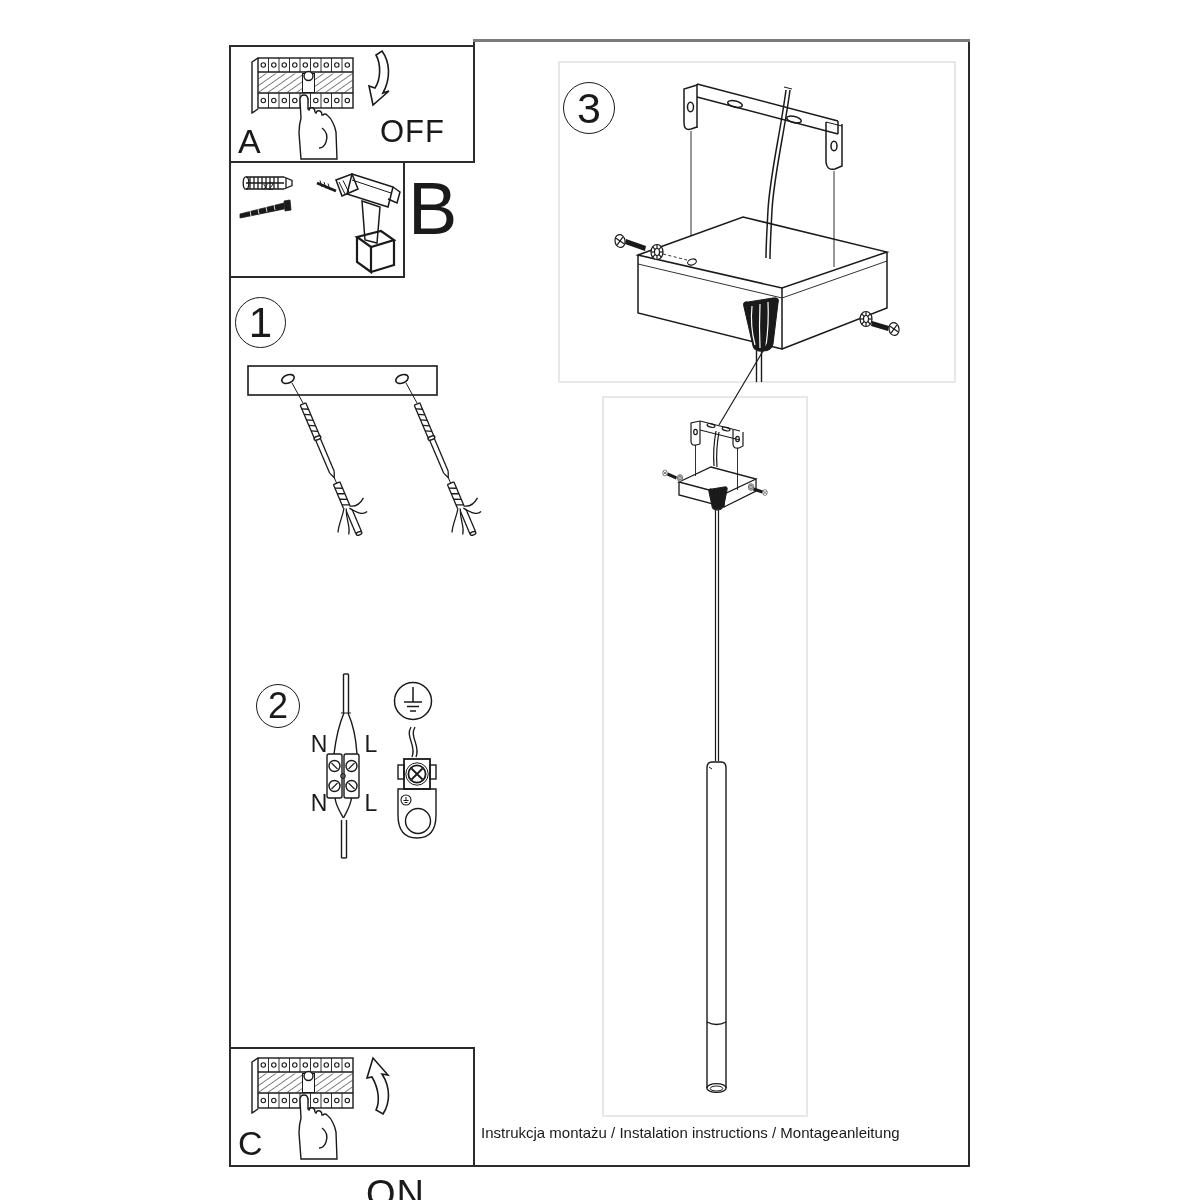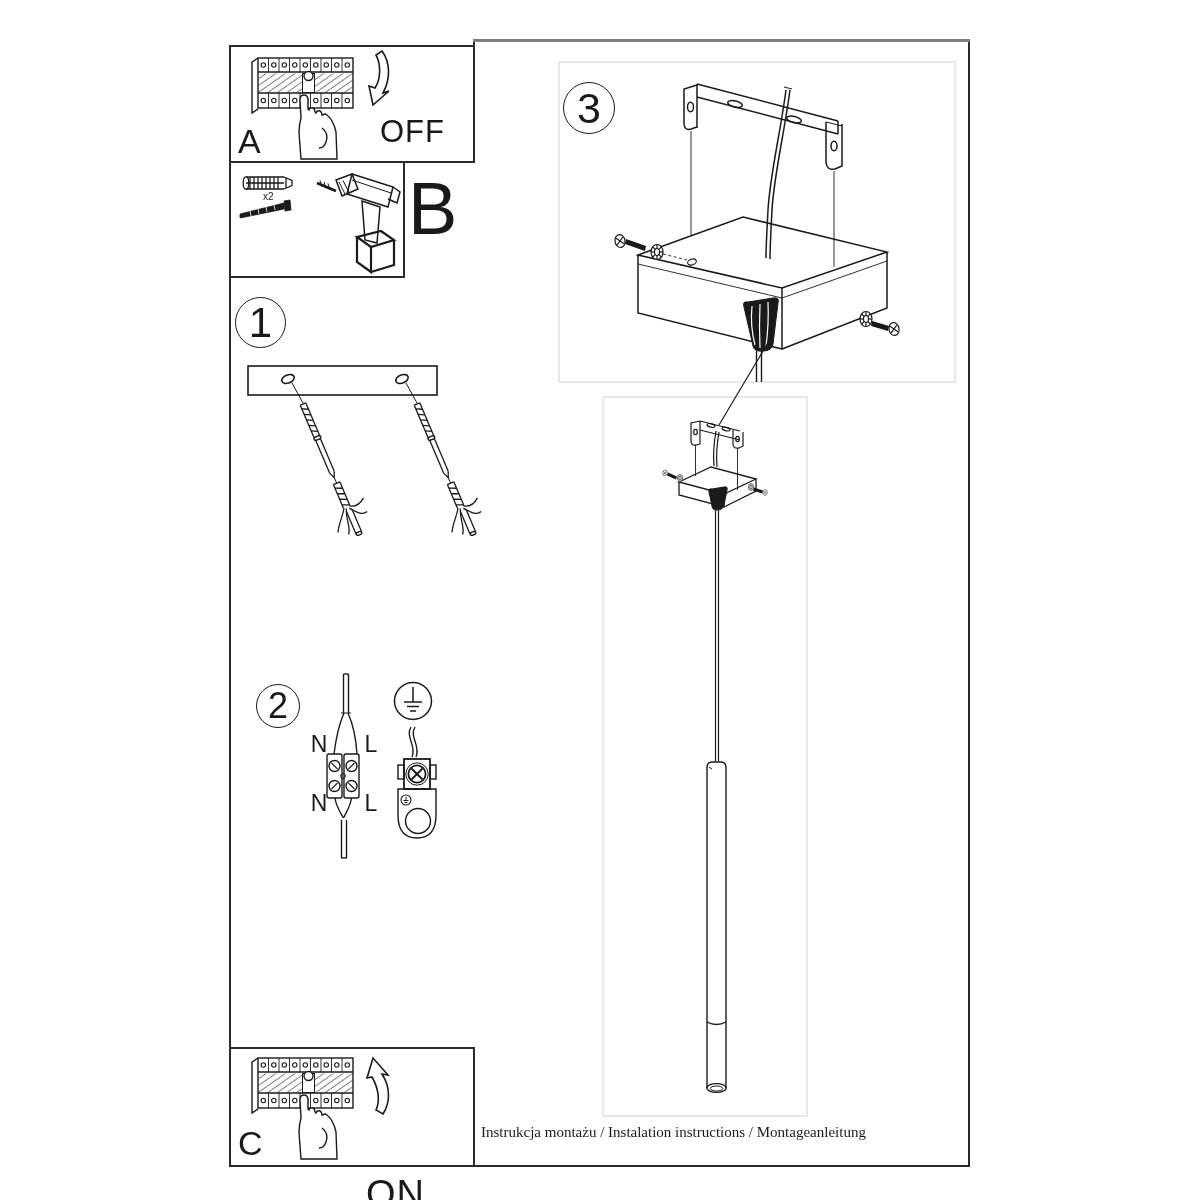--- a/index.html
+++ b/index.html
@@ -5,21 +5,21 @@
   html,body{margin:0;padding:0;background:#fff;}
   .page{position:relative;width:1200px;height:1200px;background:#fff;
         font-family:"Liberation Sans",sans-serif;color:#1a1a1a;overflow:hidden;}
   .ln{position:absolute;background:#2b2b2b;}
   .grayline{position:absolute;background:#7c7c7c;}
   .lightbox{position:absolute;border:2px solid #e8e8e8;background:transparent;}
   .letter{position:absolute;line-height:1;white-space:nowrap;}
   .cnum{position:absolute;border:1.7px solid #1a1a1a;border-radius:50%;
         display:flex;align-items:center;justify-content:center;line-height:1;}
   .wirelabel{position:absolute;width:22px;text-align:center;font-size:23px;line-height:1;}
-  .footer{position:absolute;left:481px;top:1121px;font-size:15px;line-height:23.5px;font-family:Liberation Serif, serif;}
+  .footer{position:absolute;left:481px;top:1121px;font-size:15px;line-height:23.5px;}
   svg.art{position:absolute;left:0;top:0;}
 </style>
 </head>
 <body>
 
 <div class="page">
 
   <div class="ln" style="left:229px;top:45px;width:2px;height:1122px;"></div>
   <div class="ln" style="left:229px;top:45px;width:246px;height:2px;"></div>
   <div class="ln" style="left:229px;top:161px;width:246px;height:2px;"></div>
@@ -368,21 +368,21 @@
     </g>
     <g stroke="#1a1a1a" fill="#fff" stroke-width="1.6">
       <path d="M383,1114 C390,1103 391,1088 382,1074 L388,1075 L373,1058 L367,1078 L372,1077 C379,1089 380,1102 376,1110 Z"></path>
     </g>
   </svg>
 
   <div class="letter" style="left:238px;top:124px;font-size:34px;">A</div>
   <div class="letter" style="left:348px;top:116px;font-size:31px;letter-spacing:1px;margin-left:32px;">OFF</div>
 
   <div class="letter" style="left:408px;top:172px;font-size:74px;">B</div>
-  <div class="letter" style="left:263px;top:192px;font-size:10px;text-align:center;">x2</div>
+  <div class="letter" style="left:263px;top:182px;font-size:10px;text-align:center;">x2</div>
 
   <div class="cnum" style="left:235px;top:297px;width:49px;height:49px;font-size:42px;">
     <span>1</span>
   </div>
 
   <div class="cnum" style="left:256px;top:684px;width:42px;height:42px;font-size:36px;">
     <span>2</span>
   </div>
   <div class="wirelabel" style="left:308px;top:733px;">N</div>
   <div class="wirelabel" style="left:360px;top:733px;">L</div>

